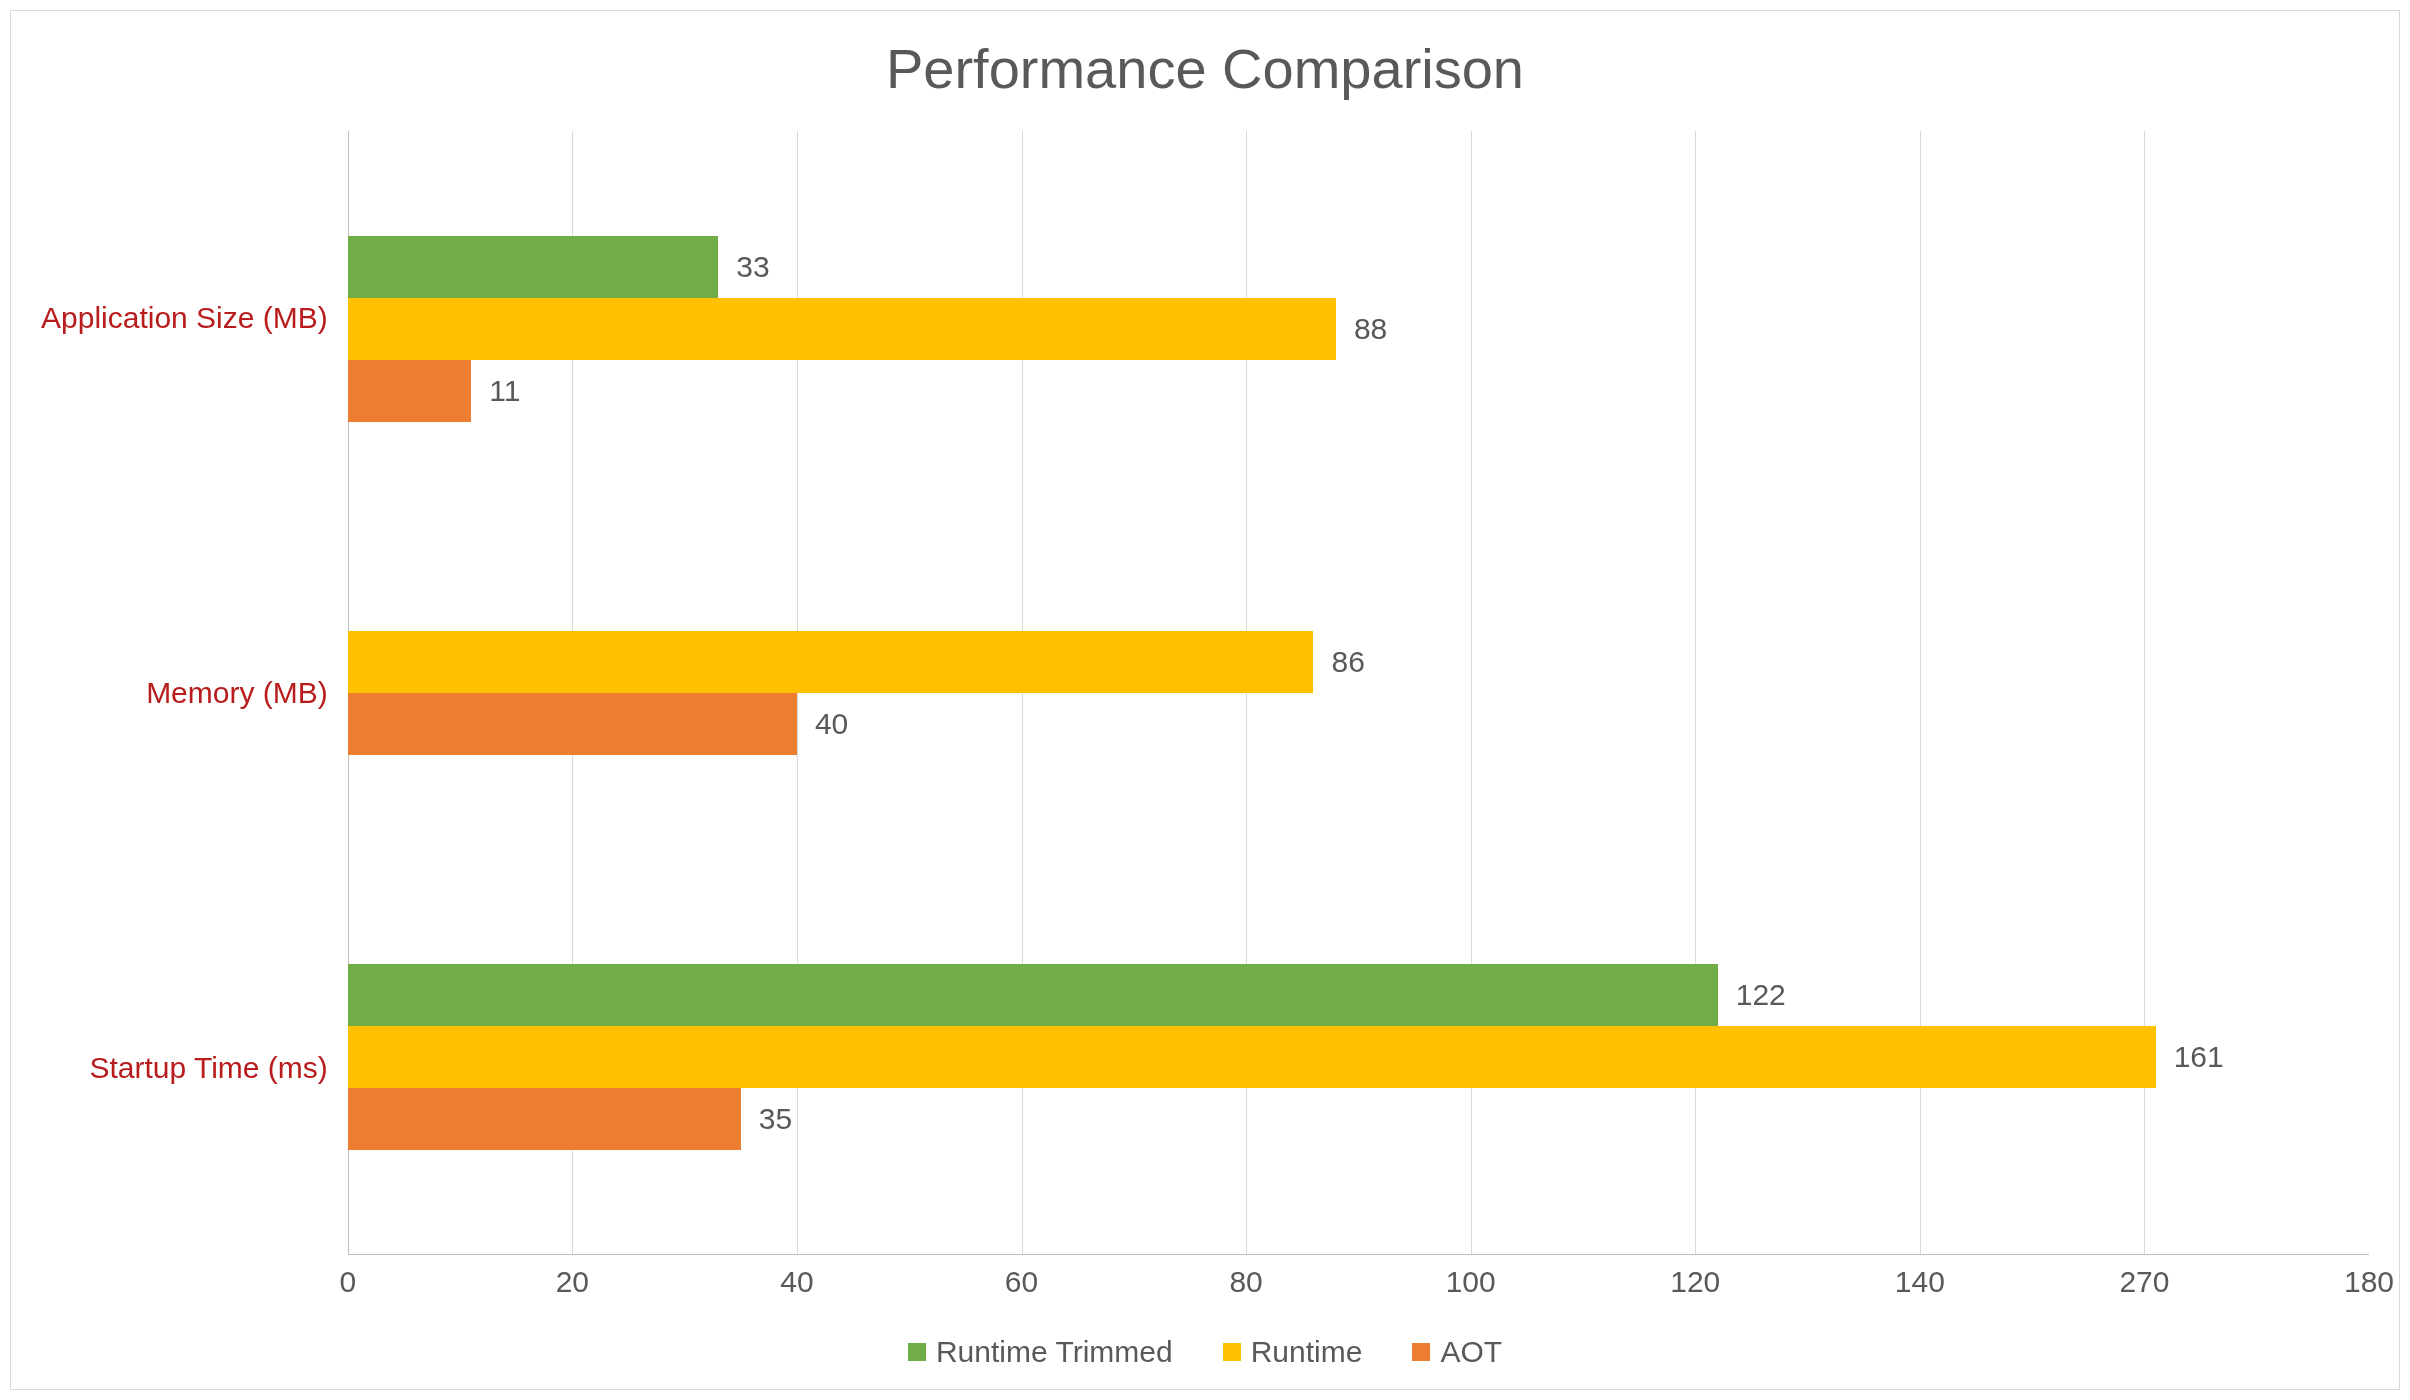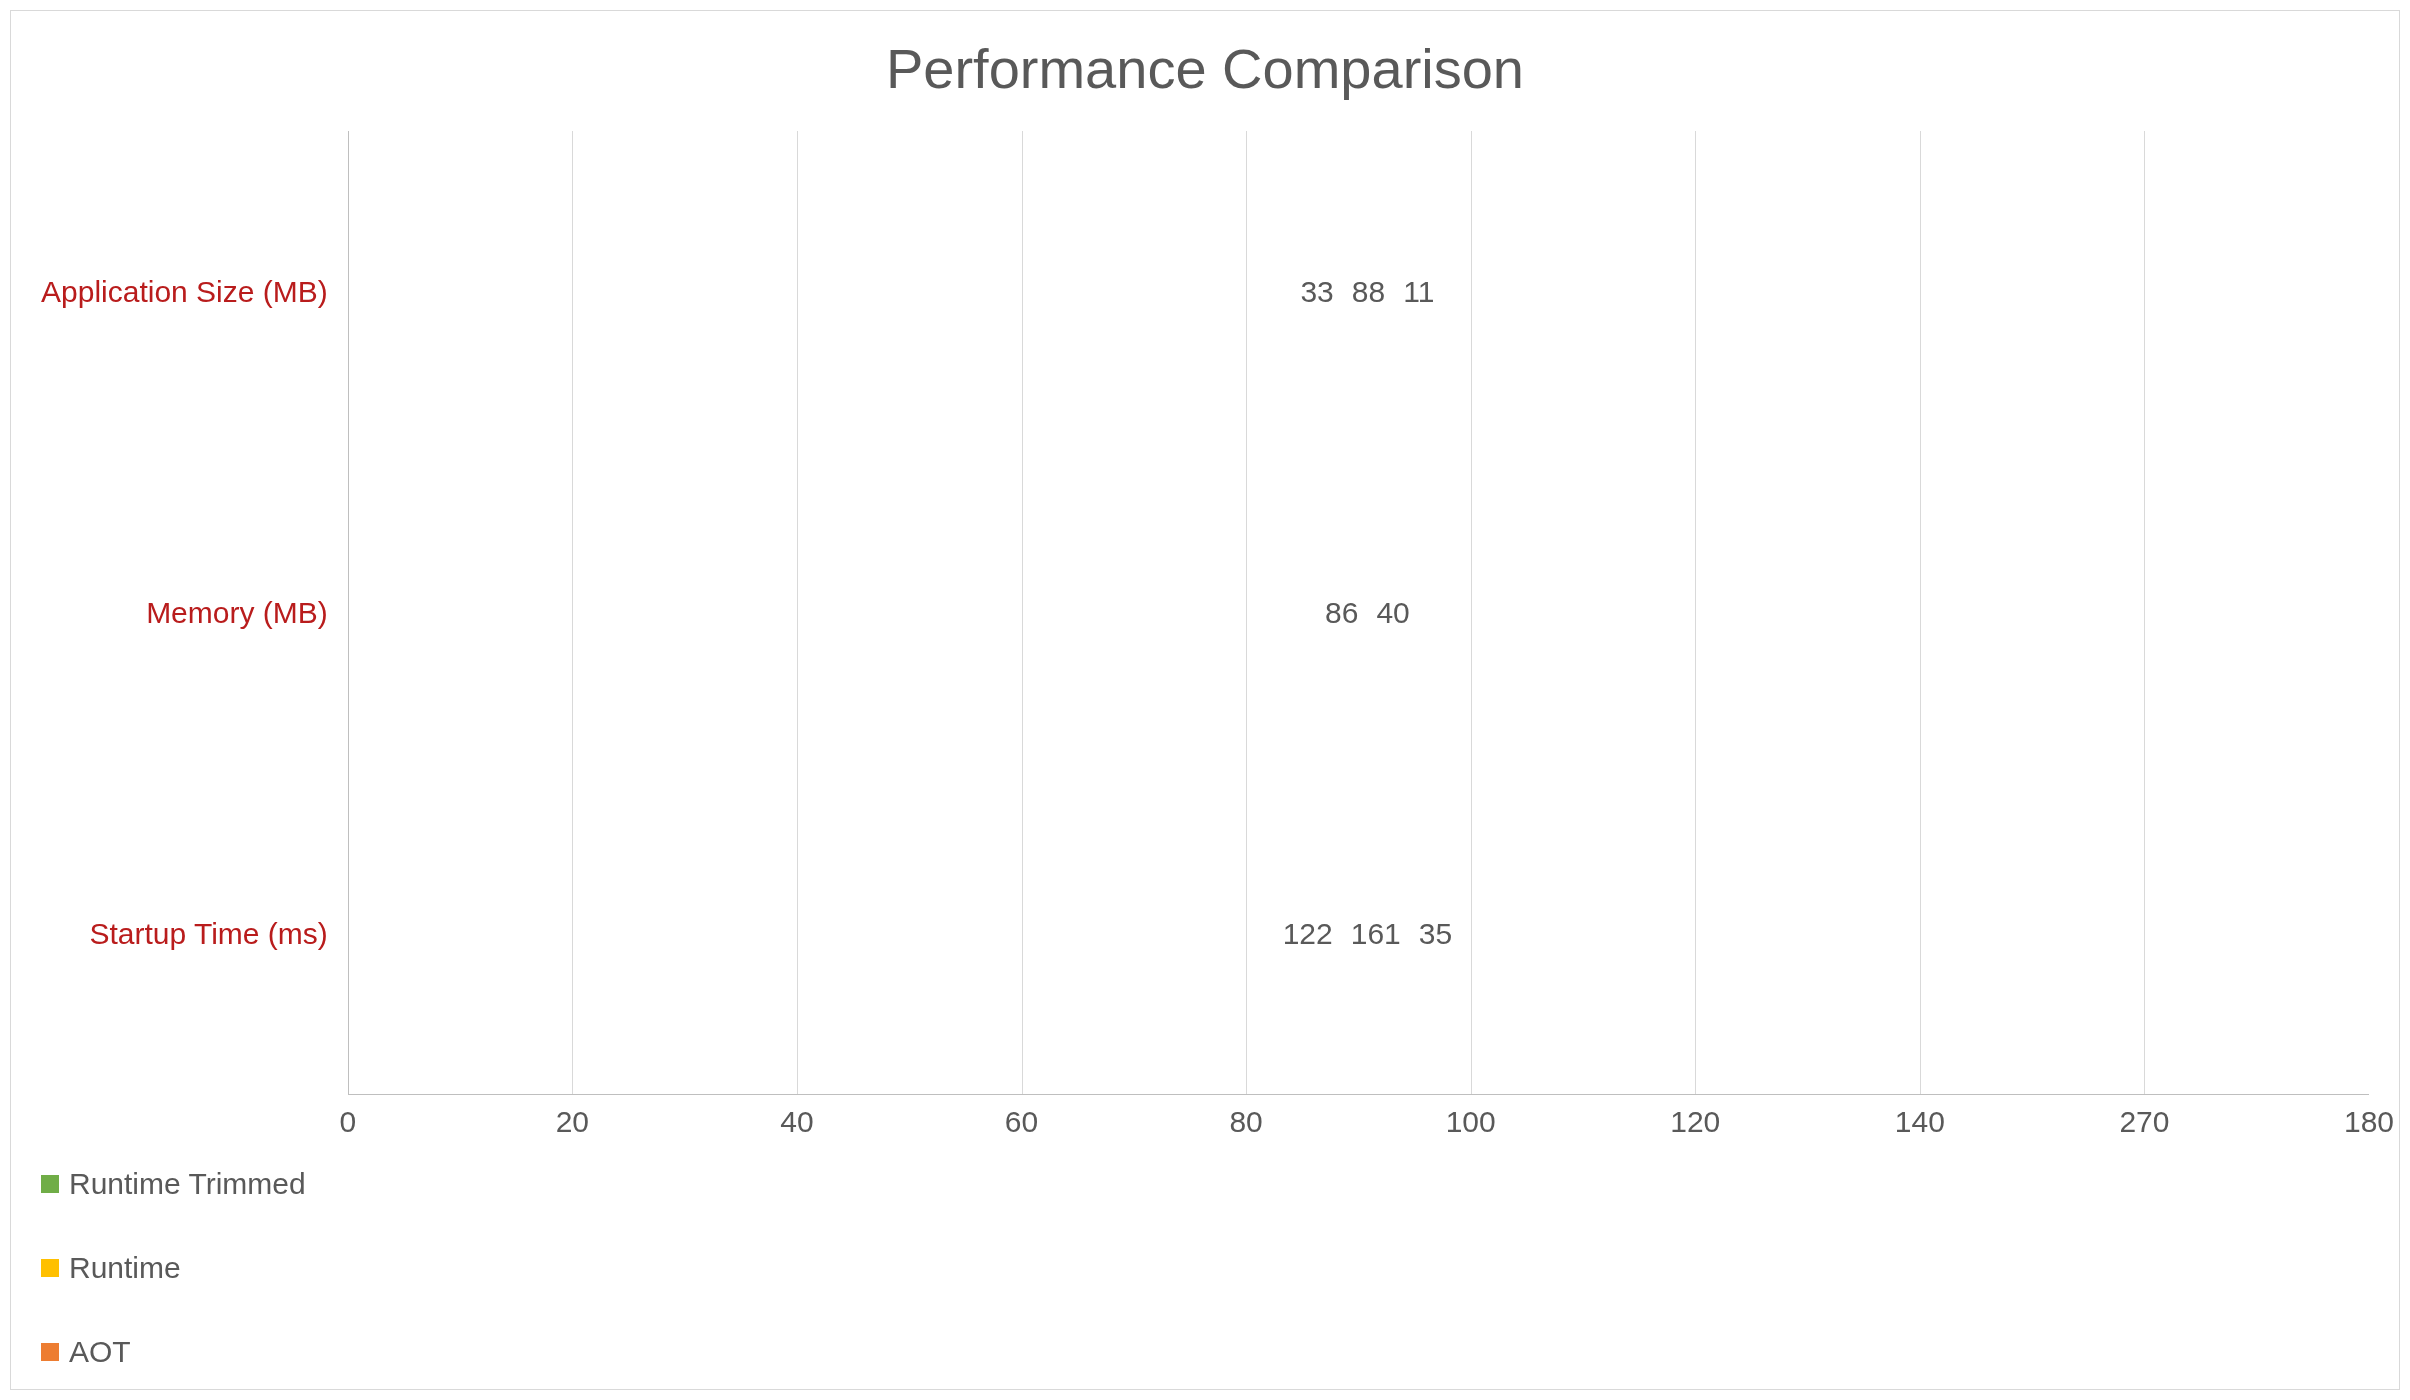--- a/index.html
+++ b/index.html
@@ -66,21 +66,21 @@
   .gridline:first-child { border-left: 1px solid #bfbfbf; }
   .groups {
     position: absolute;
     inset: 0;
     display: flex;
     flex-direction: column;
     justify-content: space-around;
   }
   .group {
     display: flex;
-    flex-direction: row;
+    flex-direction: column;
     gap: 0;
     padding: 30px 0;
     justify-content: center;
   }
   .bar-row {
     position: relative;
     height: 62px;
     display: flex;
     align-items: center;
   }
@@ -100,24 +100,24 @@
   }
   .x-tick {
     font-size: 30px;
     color: #595959;
     position: absolute;
     transform: translateX(-50%);
     top: 10px;
   }
   .legend {
     display: flex;
-    flex-direction: column;
+    flex-direction: row;
     justify-content: center;
     gap: 50px;
-    margin-top: 12px;
+    margin-top: 20px;
     font-size: 30px;
     color: #595959;
   }
   .legend-item {
     display: flex;
     align-items: center;
     gap: 10px;
   }
   .legend-swatch {
     width: 18px;

